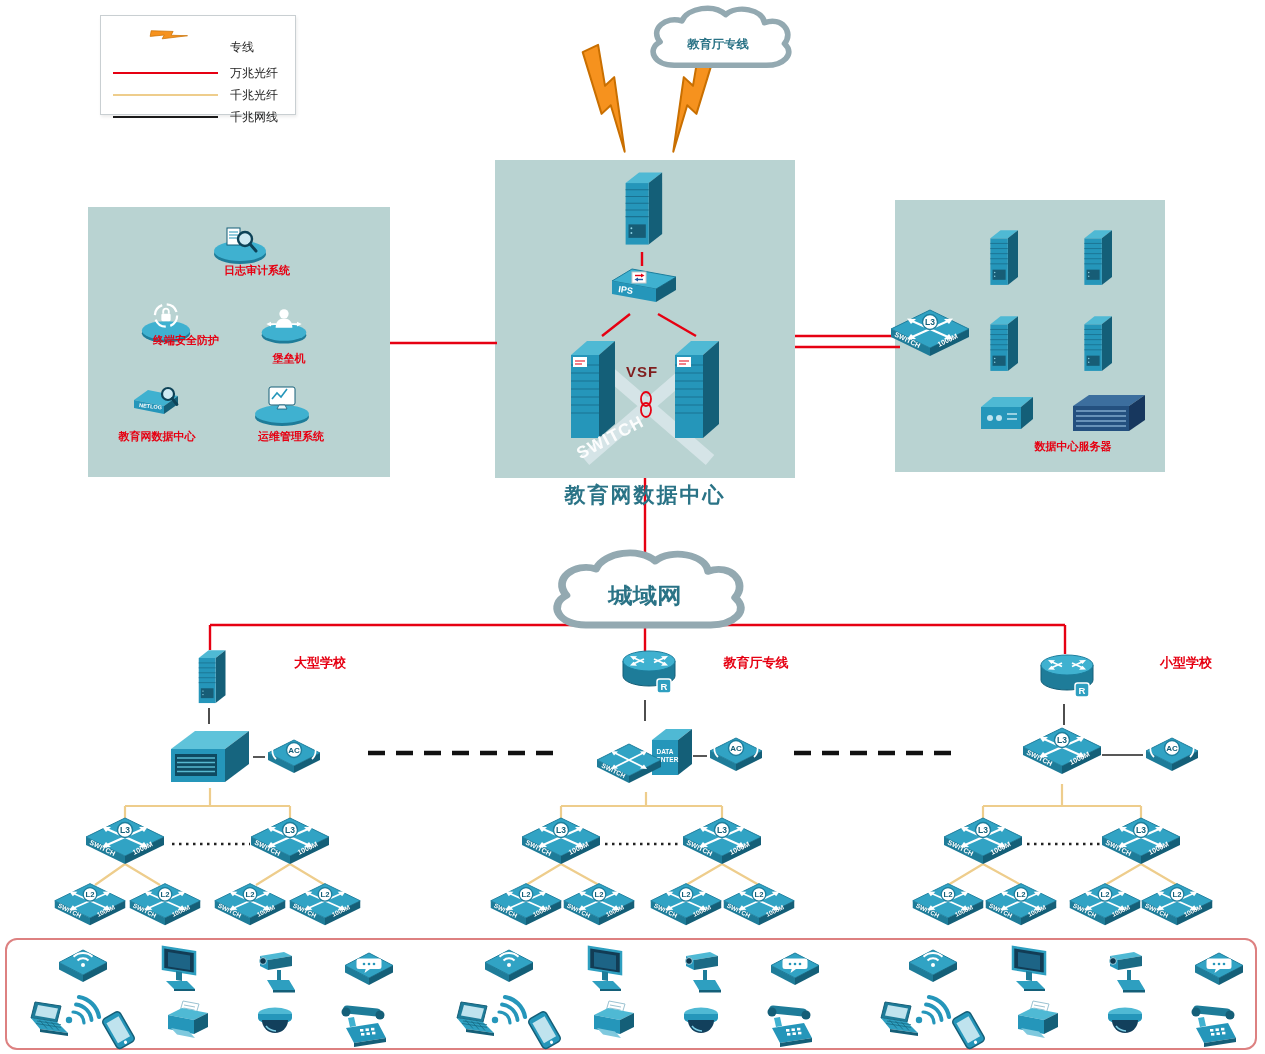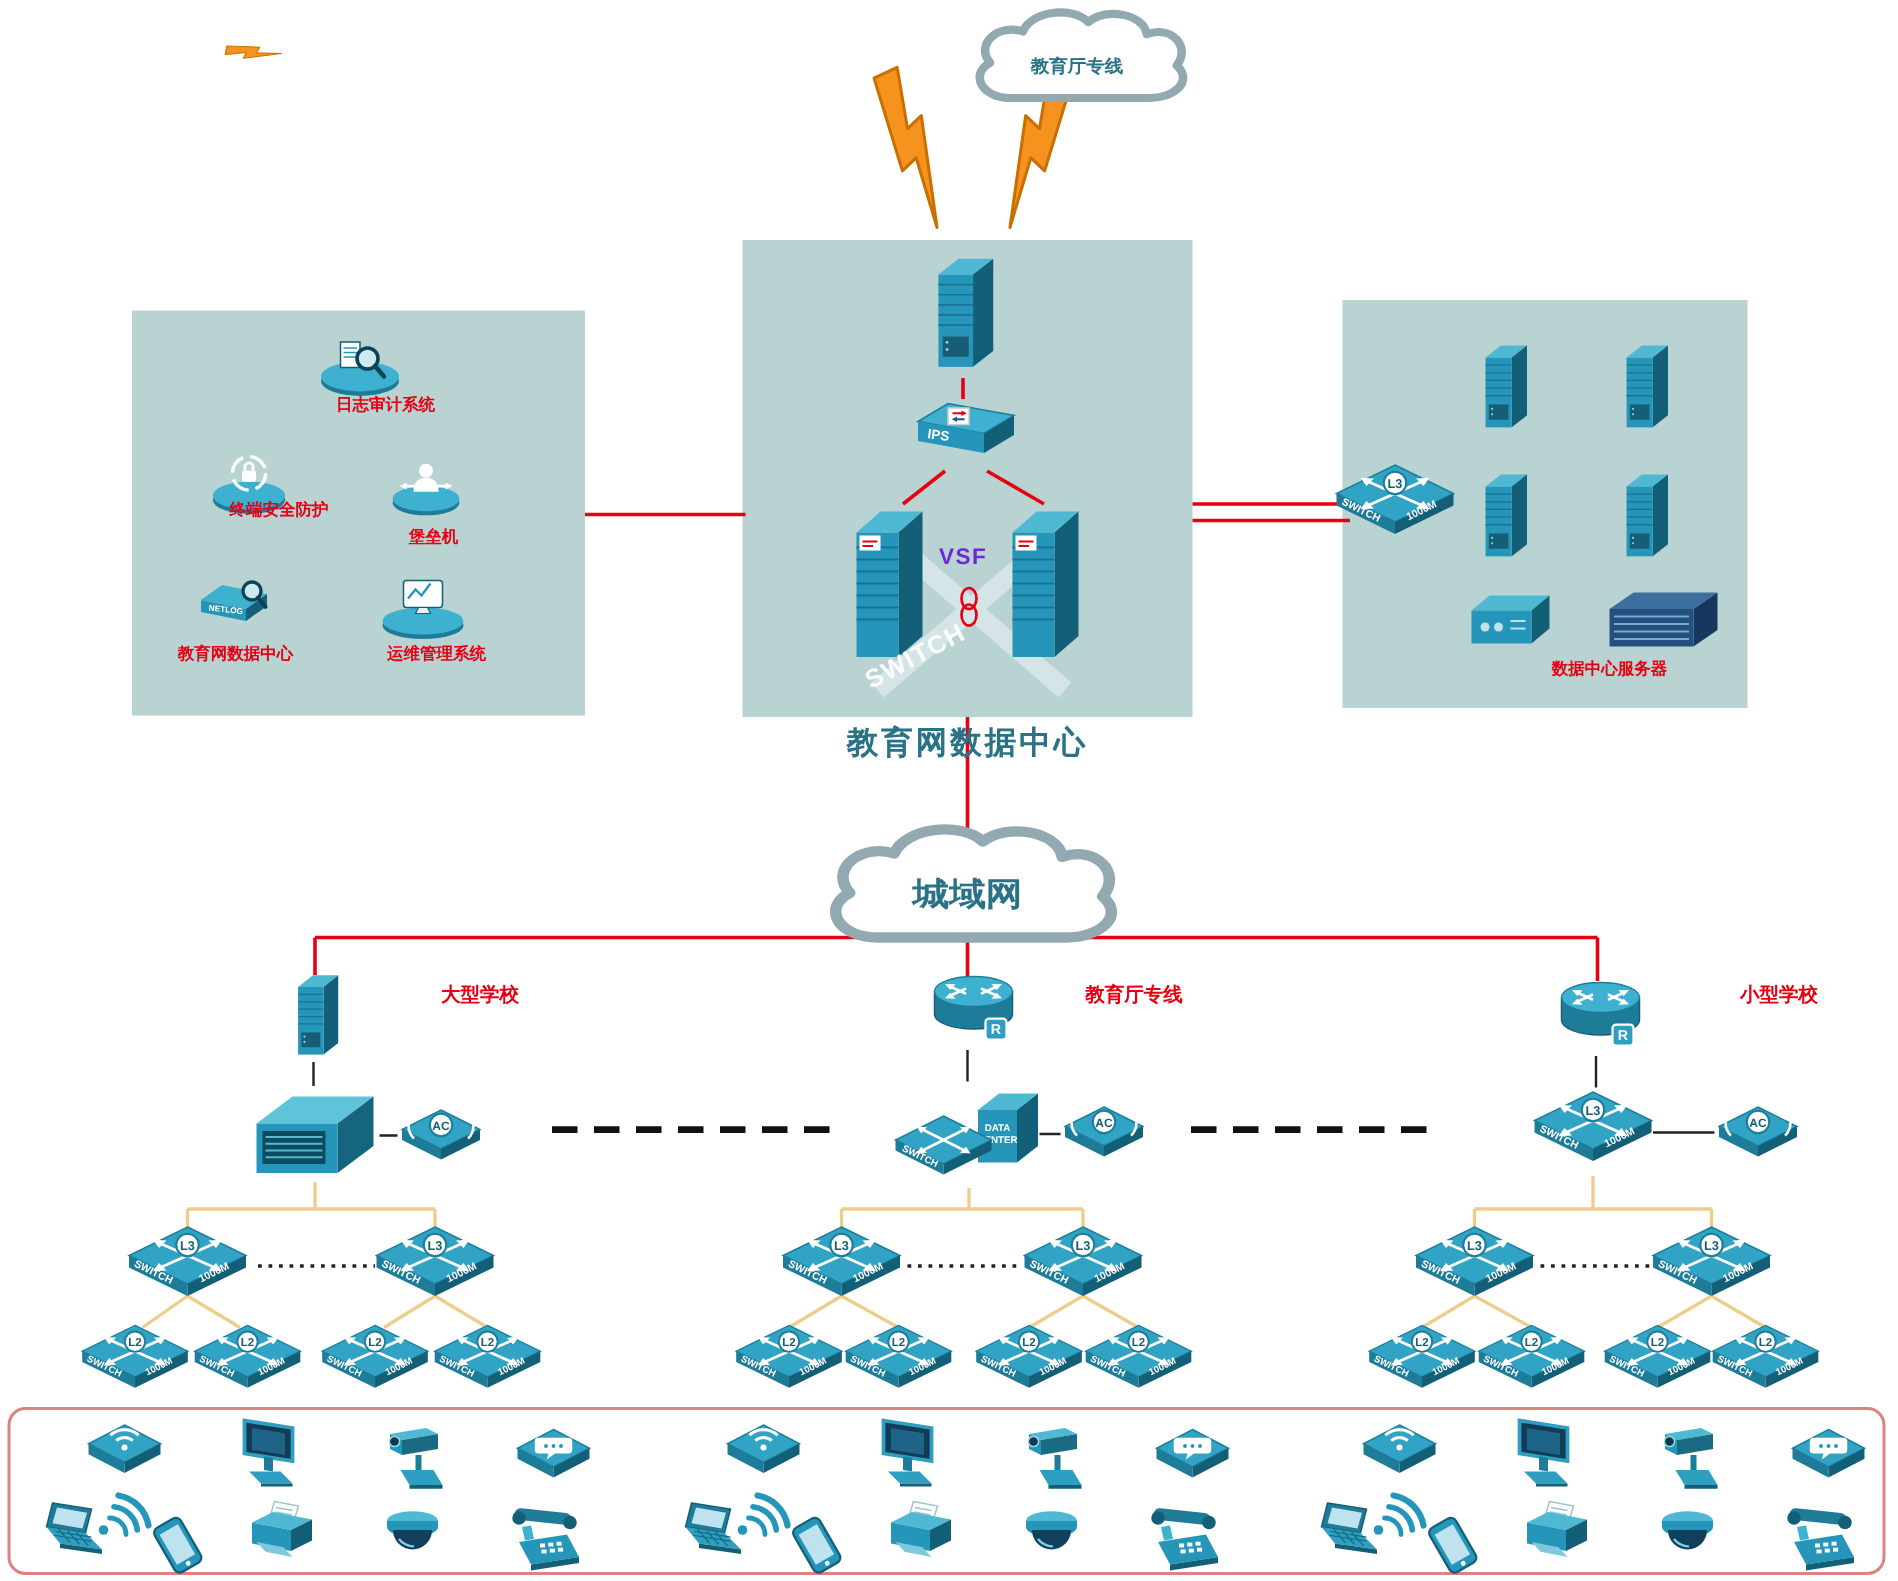--- a/index.html
+++ b/index.html
@@ -6,21 +6,21 @@
 body{font-family:"Liberation Sans",sans-serif;background:#fff}
 #canvas{position:relative;width:1265px;height:1054px;background:#fff;overflow:hidden}
 .panel{position:absolute;background:#b9d3d2;z-index:1}
 #wires{position:absolute;left:0;top:0;z-index:2}
 .dev{position:absolute;z-index:3}
 .dev svg{width:100%;height:100%;display:block;overflow:visible}
 .lbl{position:absolute;z-index:4;text-align:center;line-height:1.15}
 .red{color:#e60012;font-weight:bold;font-size:11px}
 .school{color:#e60012;font-weight:bold;font-size:13px}
 .dc-title{font-family:"DejaVu Serif",serif;font-size:21px;font-weight:bold;color:#2a7386;letter-spacing:2px}
-.vsf{position:absolute;z-index:4;color:#6d28d9;font-weight:bold;font-size:15px;letter-spacing:1px}
+.vsf{position:absolute;z-index:4;color:#7f1d1d;font-weight:bold;font-size:15px;letter-spacing:1px}
 .watermark{position:absolute;z-index:4;color:#fff;font-weight:bold;font-size:17px;letter-spacing:1px;transform:rotate(-28deg);opacity:.95}
 .legend{position:absolute;left:100px;top:15px;width:196px;height:100px;background:#fff;border:1px solid #c9cfd2;z-index:1;box-shadow:1px 2px 3px rgba(0,0,0,.08)}
 .legend-row{position:absolute;left:12px;display:flex;align-items:center;height:14px}
 .swatch{width:105px;height:0;border-top-style:solid;border-top-width:2.5px;margin-right:12px}
 .swatch.none{border-top-width:0}
 .legend-label{font-size:12px;color:#222;white-space:nowrap}
 .endzone{position:absolute;left:5px;top:938px;width:1252px;height:112px;border:2px solid #dd8181;border-radius:12px;background:#fff;z-index:1}
 .group{position:absolute;z-index:3}
 </style>
 </head>
@@ -63,20 +63,38 @@
     </g>
     <path d="M368,753 H560 M794,753 H958" stroke="#111" stroke-width="4.5" stroke-dasharray="17 11" fill="none"></path>
     <path d="M172,844 H250 M605,844 H682 M1027,844 H1100" stroke="#222" stroke-width="2.4" stroke-dasharray="2.5 4.5" fill="none"></path>
     <g fill="#f6921e" stroke="#c96f00" stroke-width="2" stroke-linejoin="round">
       <use href="#bolt" transform="translate(570,58) rotate(-25)"></use>
       <use href="#bolt" transform="translate(728,58) scale(-1,1) rotate(-25)"></use>
       <use href="#bolt" transform="translate(152,26) scale(-0.34,0.34) rotate(80)"></use>
     </g>
   </svg>
 
+  <div class="legend">
+    <div class="legend-row" style="top:24px">
+      <span class="swatch none"></span>
+      <span class="legend-label">专线</span>
+    </div>
+    <div class="legend-row" style="top:50px">
+      <span class="swatch" style="border-top-color:#e60012"></span>
+      <span class="legend-label">万兆光纤</span>
+    </div>
+    <div class="legend-row" style="top:72px">
+      <span class="swatch" style="border-top-color:#eecd8c"></span>
+      <span class="legend-label">千兆光纤</span>
+    </div>
+    <div class="legend-row" style="top:94px">
+      <span class="swatch" style="border-top-color:#1a1a1a"></span>
+      <span class="legend-label">千兆网线</span>
+    </div>
+  </div>
 
   <div class="dev" style="left:642px;top:2px;width:152px;height:76px">
       <svg viewBox="0 0 160 84" preserveAspectRatio="none">
 <path d="M34,70 C12,70 5,52 19,44 C8,30 25,15 42,21 C48,6 76,2 88,14 C100,3 127,8 129,23 C147,16 160,33 150,46 C162,58 148,70 131,70 Z" fill="#fff" stroke="#93a9b1" stroke-width="6" stroke-linejoin="round"></path>
 <text x="80" y="51" text-anchor="middle" font-size="13" font-weight="bold" fill="#2a7386">教育厅专线</text>
       </svg>
     </div>
   <div class="dev" style="left:542px;top:545px;width:206px;height:96px">
       <svg viewBox="0 0 160 84" preserveAspectRatio="none">
 <path d="M34,70 C12,70 5,52 19,44 C8,30 25,15 42,21 C48,6 76,2 88,14 C100,3 127,8 129,23 C147,16 160,33 150,46 C162,58 148,70 131,70 Z" fill="#fff" stroke="#93a9b1" stroke-width="6" stroke-linejoin="round"></path>

